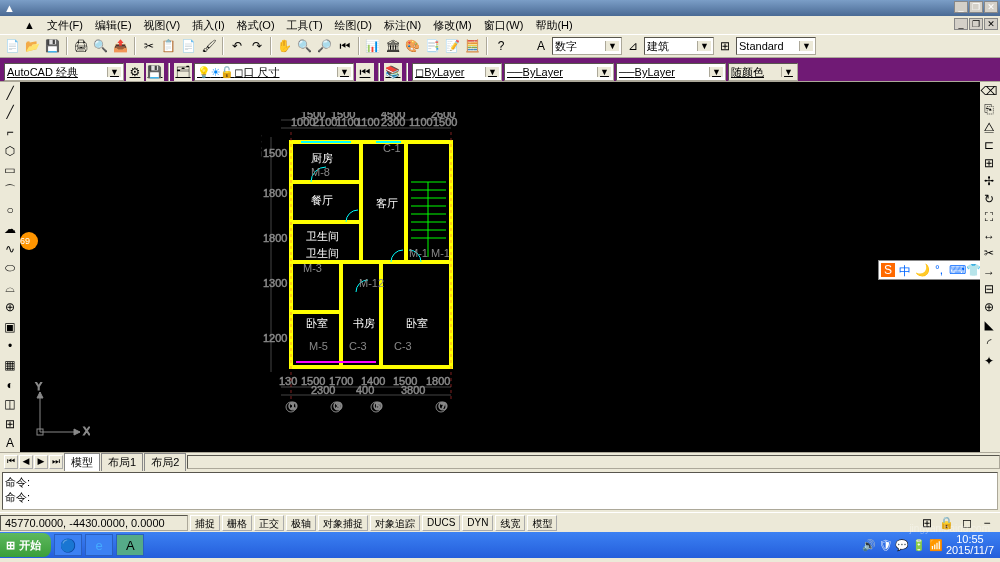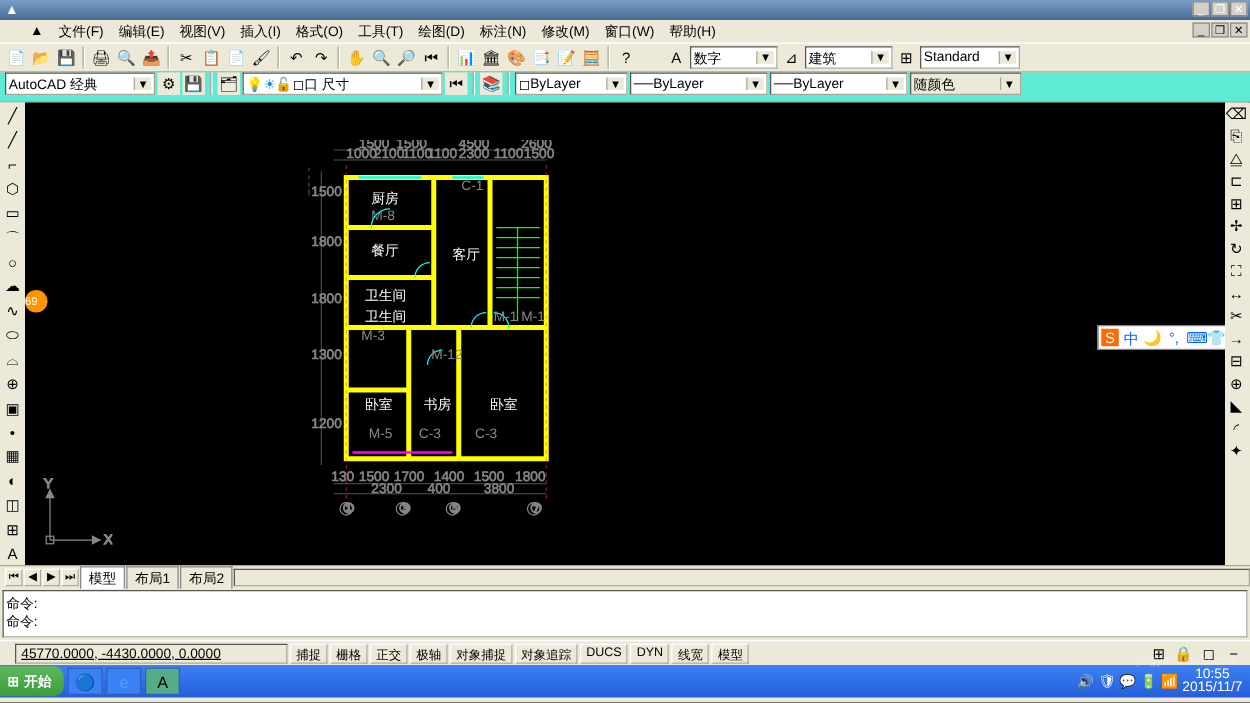--- a/index.html
+++ b/index.html
@@ -9,40 +9,40 @@
 .winbtns { position:absolute; right:2px; top:1px; display:flex; gap:1px; }
 .winbtn { width:14px; height:12px; background:#d4d0c8; border:1px solid #888; font-size:9px; text-align:center; line-height:10px; cursor:pointer; }
 .menubar { height:18px; background:#ece9d8; display:flex; align-items:center; padding-left:18px; }
 .menubar span { padding:2px 6px; cursor:pointer; }
 .mdibtns { position:absolute; right:2px; top:18px; display:flex; gap:1px; }
 .toolbar { height:24px; background:#ece9d8; border-top:1px solid #fff; border-bottom:1px solid #aca899; display:flex; align-items:center; padding:0 4px; gap:2px; }
 .tbtn { width:18px; height:18px; background:#ece9d8; border:1px solid transparent; display:flex; align-items:center; justify-content:center; cursor:pointer; font-size:12px; }
 .sep { width:2px; height:18px; border-left:1px solid #aca899; border-right:1px solid #fff; margin:0 2px; }
 .combo { height:18px; background:#fff; border:1px inset #aca899; display:flex; align-items:center; padding:0 2px; }
 .combo .drop { width:14px; background:#ece9d8; border-left:1px solid #aca899; text-align:center; cursor:pointer; margin-left:auto; font-size:9px; }
-.layerctl { height:24px; background:#5eead4; border-bottom:1px solid #aca899; display:flex; align-items:flex-start; padding:0 4px; gap:2px; }
+.layerctl { height:24px; background:#701a75; border-bottom:1px solid #aca899; display:flex; align-items:flex-end; padding:0 4px; gap:2px;text-decoration:underline; }
 .workspace { display:flex; height:370px; }
 .vtoolbar { width:20px; background:#ece9d8; display:flex; flex-direction:column; align-items:center; padding-top:2px; gap:2px; }
 .vtoolbar .tbtn { width:18px; height:18px; }
 .canvas { flex:1; background:#000; position:relative; overflow:hidden; }
 .ucs { position:absolute; bottom:10px; left:10px; color:#888; font-size:10px; }
 .ucs svg { display:block; }
-.drawing { position:absolute; left:227px; top:30px; }
+.drawing { position:absolute; left:241px; top:30px; }
 .sidetool { position:absolute; right:0; top:178px; background:#fff; border:1px solid #888; display:flex; padding:2px; gap:3px; }
 .sidetool div { width:14px; height:14px; font-size:12px; text-align:center; }
 .badge { position:absolute; left:0; top:150px; width:18px; height:18px; background:#ff9500; border-radius:50%; color:#fff; font-size:9px; line-height:18px; }
 .modeltabs { height:18px; background:#ece9d8; border-top:1px solid #aca899; display:flex; align-items:center; padding-left:4px; }
 .navbtn { width:14px; height:14px; border:1px outset #fff; background:#ece9d8; margin-right:1px; text-align:center; font-size:9px; cursor:pointer; }
 .tab { padding:1px 6px; background:#fff; border:1px solid #888; border-bottom:none; margin-right:1px; cursor:pointer; }
 .tab.inactive { background:#ece9d8; }
 .cmdarea { height:38px; background:#fff; border:1px inset #aca899; margin:2px; padding:2px; font-family:SimSun; }
 .cmdline { display:flex; align-items:center; }
 .cmdinput { flex:1; border:none; outline:none; background:transparent; }
 .statusbar { height:20px; background:#ece9d8; border-top:1px solid #fff; display:flex; align-items:center; }
-.status-coord { width:218px; padding-left:4px; border:1px inset #aca899; margin-left:12px; height:16px; line-height:14px;text-decoration:underline; }
+.status-coord { width:188px; padding-left:4px; border:1px inset #aca899; margin-left:0; height:16px; line-height:14px; }
 .status-btn { padding:1px 4px; border:1px outset #fff; margin-left:2px; cursor:pointer; height:16px; font-size:10px; }
 .taskbar { height:26px; background:linear-gradient(#3c81f3,#245edb); display:flex; align-items:center; }
 .startbtn { height:24px; padding:0 10px 0 6px; background:linear-gradient(#5eb85e,#3a9e3a); color:#fff; font-weight:bold; border-radius:0 8px 8px 0; display:flex; align-items:center; gap:4px; cursor:pointer; }
 .taskicon { width:28px; height:22px; margin-left:3px; background:#3c81f3; border:1px solid #2a5fc0; display:flex; align-items:center; justify-content:center; cursor:pointer; font-size:13px; }
 .systray { margin-left:auto; display:flex; align-items:center; padding-right:6px; gap:3px; color:#fff; }
 .clock { text-align:center; font-size:10px; line-height:11px; }
 .watermark { position:absolute; right:10px; bottom:56px; color:#fff; opacity:.5; font-size:18px; font-weight:bold; }
 .watermark2 { position:absolute; right:10px; bottom:28px; color:#fff; opacity:.35; font-size:10px; }
 .rightbars { position:absolute; right:0; top:82px; width:20px; height:370px; background:#ece9d8; display:flex; flex-direction:column; }
 .scrollbar-h { height:14px; background:#ece9d8; border:1px inset #aca899; flex:1; }
@@ -156,21 +156,21 @@
   <div class="combo" style="width:110px">
       <span>──</span>
       <span>ByLayer</span>
       <span class="drop">▼</span>
     </div>
   <div class="combo" style="width:110px">
       <span>──</span>
       <span>ByLayer</span>
       <span class="drop">▼</span>
     </div>
-  <div class="combo" style="width:89px;background:#ece9d8">
+  <div class="combo" style="width:70px;background:#ece9d8">
       <span>随颜色</span>
       <span class="drop">▼</span>
     </div>
 </div>
 
 <div class="workspace">
   <div class="vtoolbar">
     <div class="tbtn">╱</div>
     <div class="tbtn">╱</div>
     <div class="tbtn">⌐</div>

